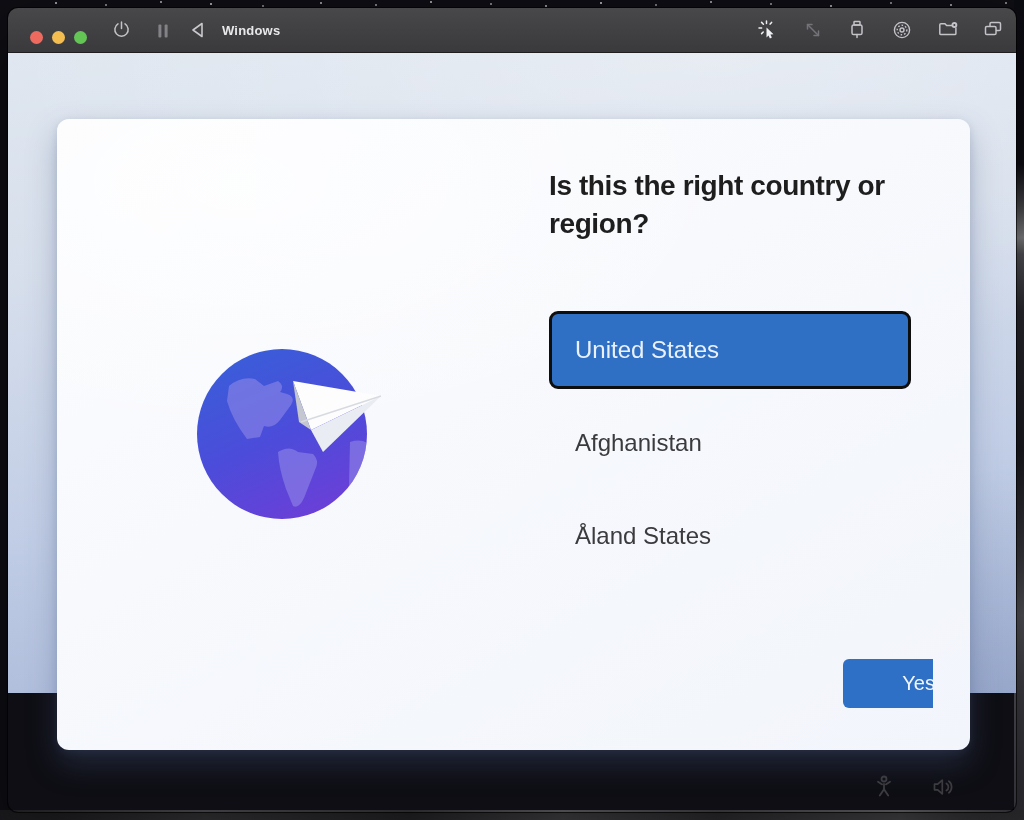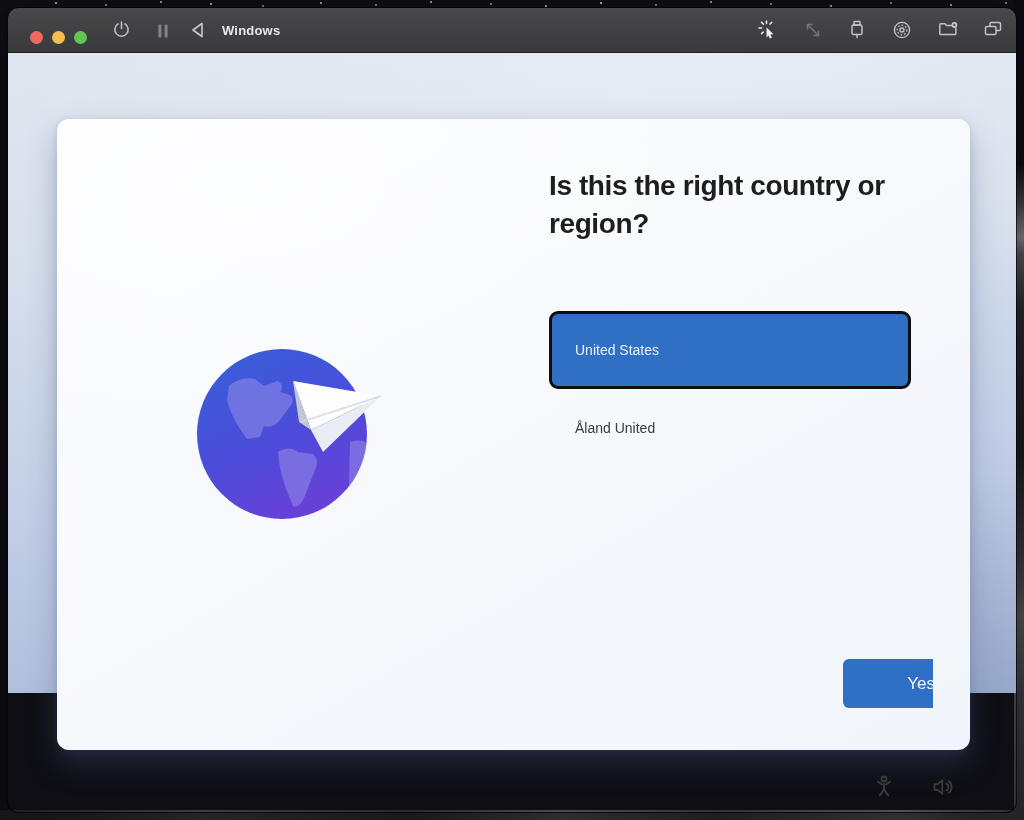--- a/index.html
+++ b/index.html
@@ -52,29 +52,29 @@
     box-shadow:0 14px 30px rgba(73,90,128,.35), 0 3px 9px rgba(73,90,128,.18); }
 
   .globe { position:absolute; left:125px; top:215px; }
   .plane { position:absolute; left:232px; top:255px; }
 
   .card-heading { position:absolute; left:492px; top:48px; width:430px;
     font-size:28px; line-height:38px; font-weight:600; letter-spacing:-0.4px;
     color:#1e1e1f; }
 
   .country-list { position:absolute; left:492px; top:192px; width:362px; }
-  .country-row { height:78px; margin-bottom:0; display:flex; align-items:center;
-    padding-left:26px; font-size:14px; color:#3b3b3d; border-radius:9px; cursor:default; }
+  .country-row { height:78px; margin-bottom:15px; display:flex; align-items:center;
+    padding-left:26px; font-size:24px; color:#3b3b3d; border-radius:9px; cursor:default; }
   .country-row.selected { background:#2f70c5; border:3px solid #0e0e0e;
     padding-left:23px; color:#eaf1fb; }
 
   .yes-btn { position:absolute; left:786px; top:540px; width:90px; height:49px;
     background:#2e70c6; border:none; border-radius:6px 0 0 6px;
     display:flex; align-items:center; justify-content:flex-end; overflow:hidden;
-    color:#f2f6fc; font-size:17px; font-family:inherit; cursor:default; }
+    color:#f2f6fc; font-size:20px; font-family:inherit; cursor:default; }
   .yes-btn span { margin-right:-2px; }
 
   .corner-btn { position:absolute; background:none; border:none; padding:0; line-height:0; cursor:default; }
 </style>
 </head>
 <body>
 
 <div class="wall-right"></div>
 <div class="wall-bottom"></div>
 <div class="stars"></div>
@@ -186,21 +186,24 @@
         <line x1="92" y1="22" x2="12" y2="48" stroke="#d7dae0" stroke-width="1.4"></line>
       </svg>
 
       <h1 class="card-heading">Is this the right country or region?</h1>
 
       <div class="country-list">
         <div class="country-row selected">
           <span>United States</span>
         </div>
         <div class="country-row">
-          <span>Åland United</span>
+          <span>Afghanistan</span>
+        </div>
+        <div class="country-row">
+          <span>Åland States</span>
         </div>
       </div>
 
       <button class="yes-btn">
         <span>Yes</span>
       </button>
     </div>
 
     <button class="corner-btn" style="left:863px; top:721px;">
       <svg width="26" height="26" viewBox="0 0 26 26" fill="none" stroke="#3c3c40" stroke-width="1.8" stroke-linecap="round">

